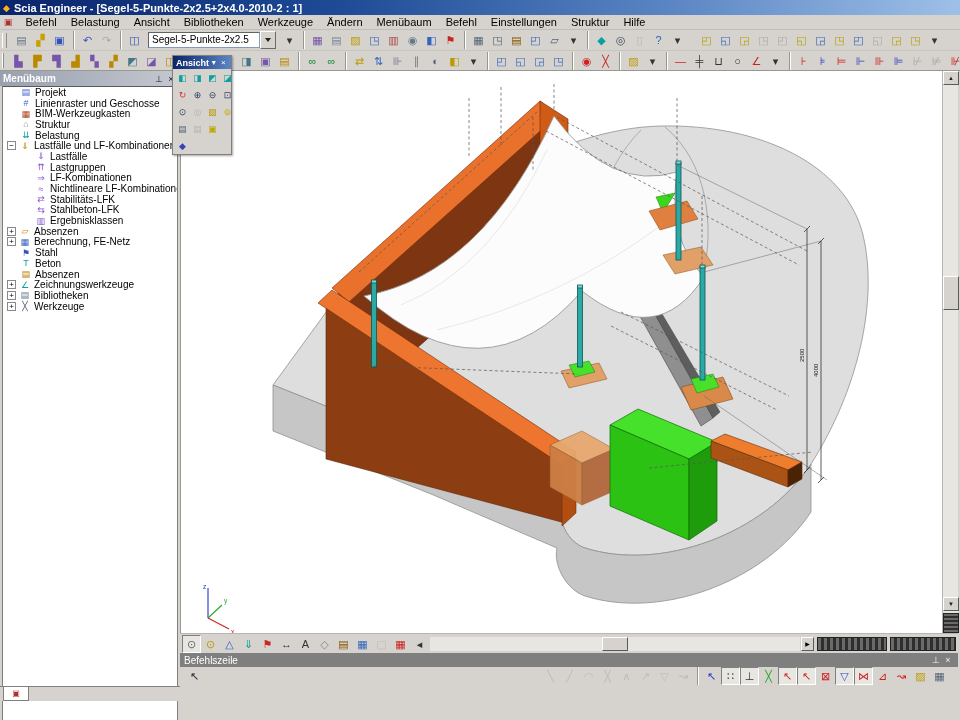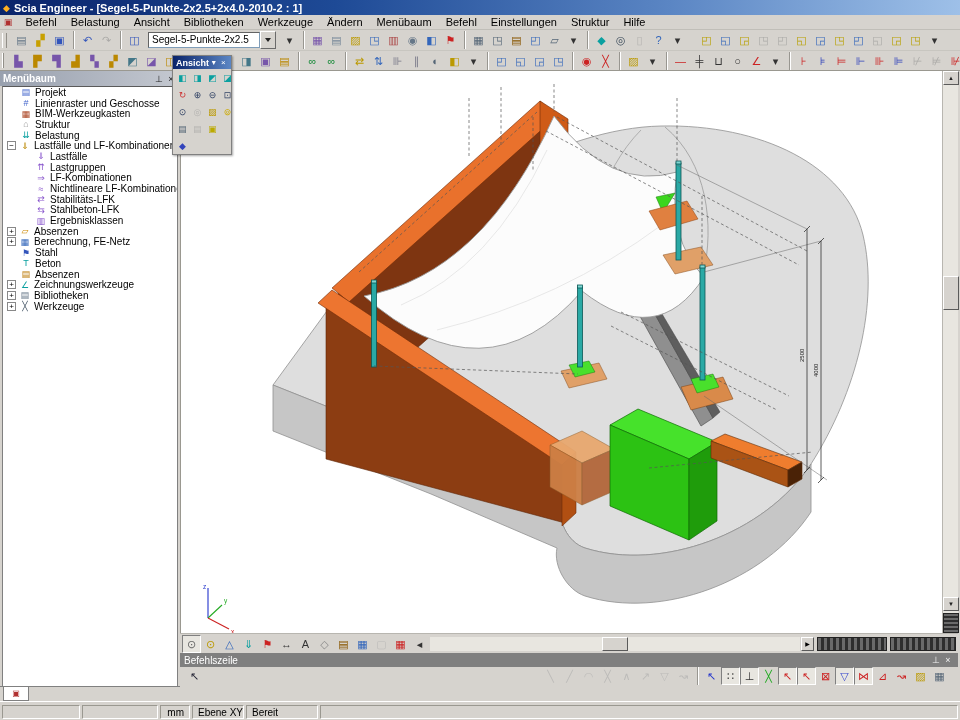--- a/index.html
+++ b/index.html
@@ -804,28 +804,20 @@
           <span class="tbtn">
             <span class="gly" style="color: rgb(187, 153, 0);">▨</span>
           </span>
           <span class="tbtn">
             <span class="gly" style="color: rgb(85, 102, 119);">▦</span>
           </span>
         </span>
     </div>
   </div>
 
-  <div id="statusbar">
-      <span class="scell"></span>
-      <span class="scell"></span>
-      <span class="scell">mm</span>
-      <span class="scell">Ebene XY</span>
-      <span class="scell">Bereit</span>
-      <span class="scell"></span>
-    </div>
 
   <div id="ansicht">
     <div class="fcap">
       <span>Ansicht</span>
       <span class="spacer"></span>
       <span class="capbtn">▾</span>
       <span class="capbtn">×</span>
     </div>
     <div class="arow">
         <span class="tbtn">

